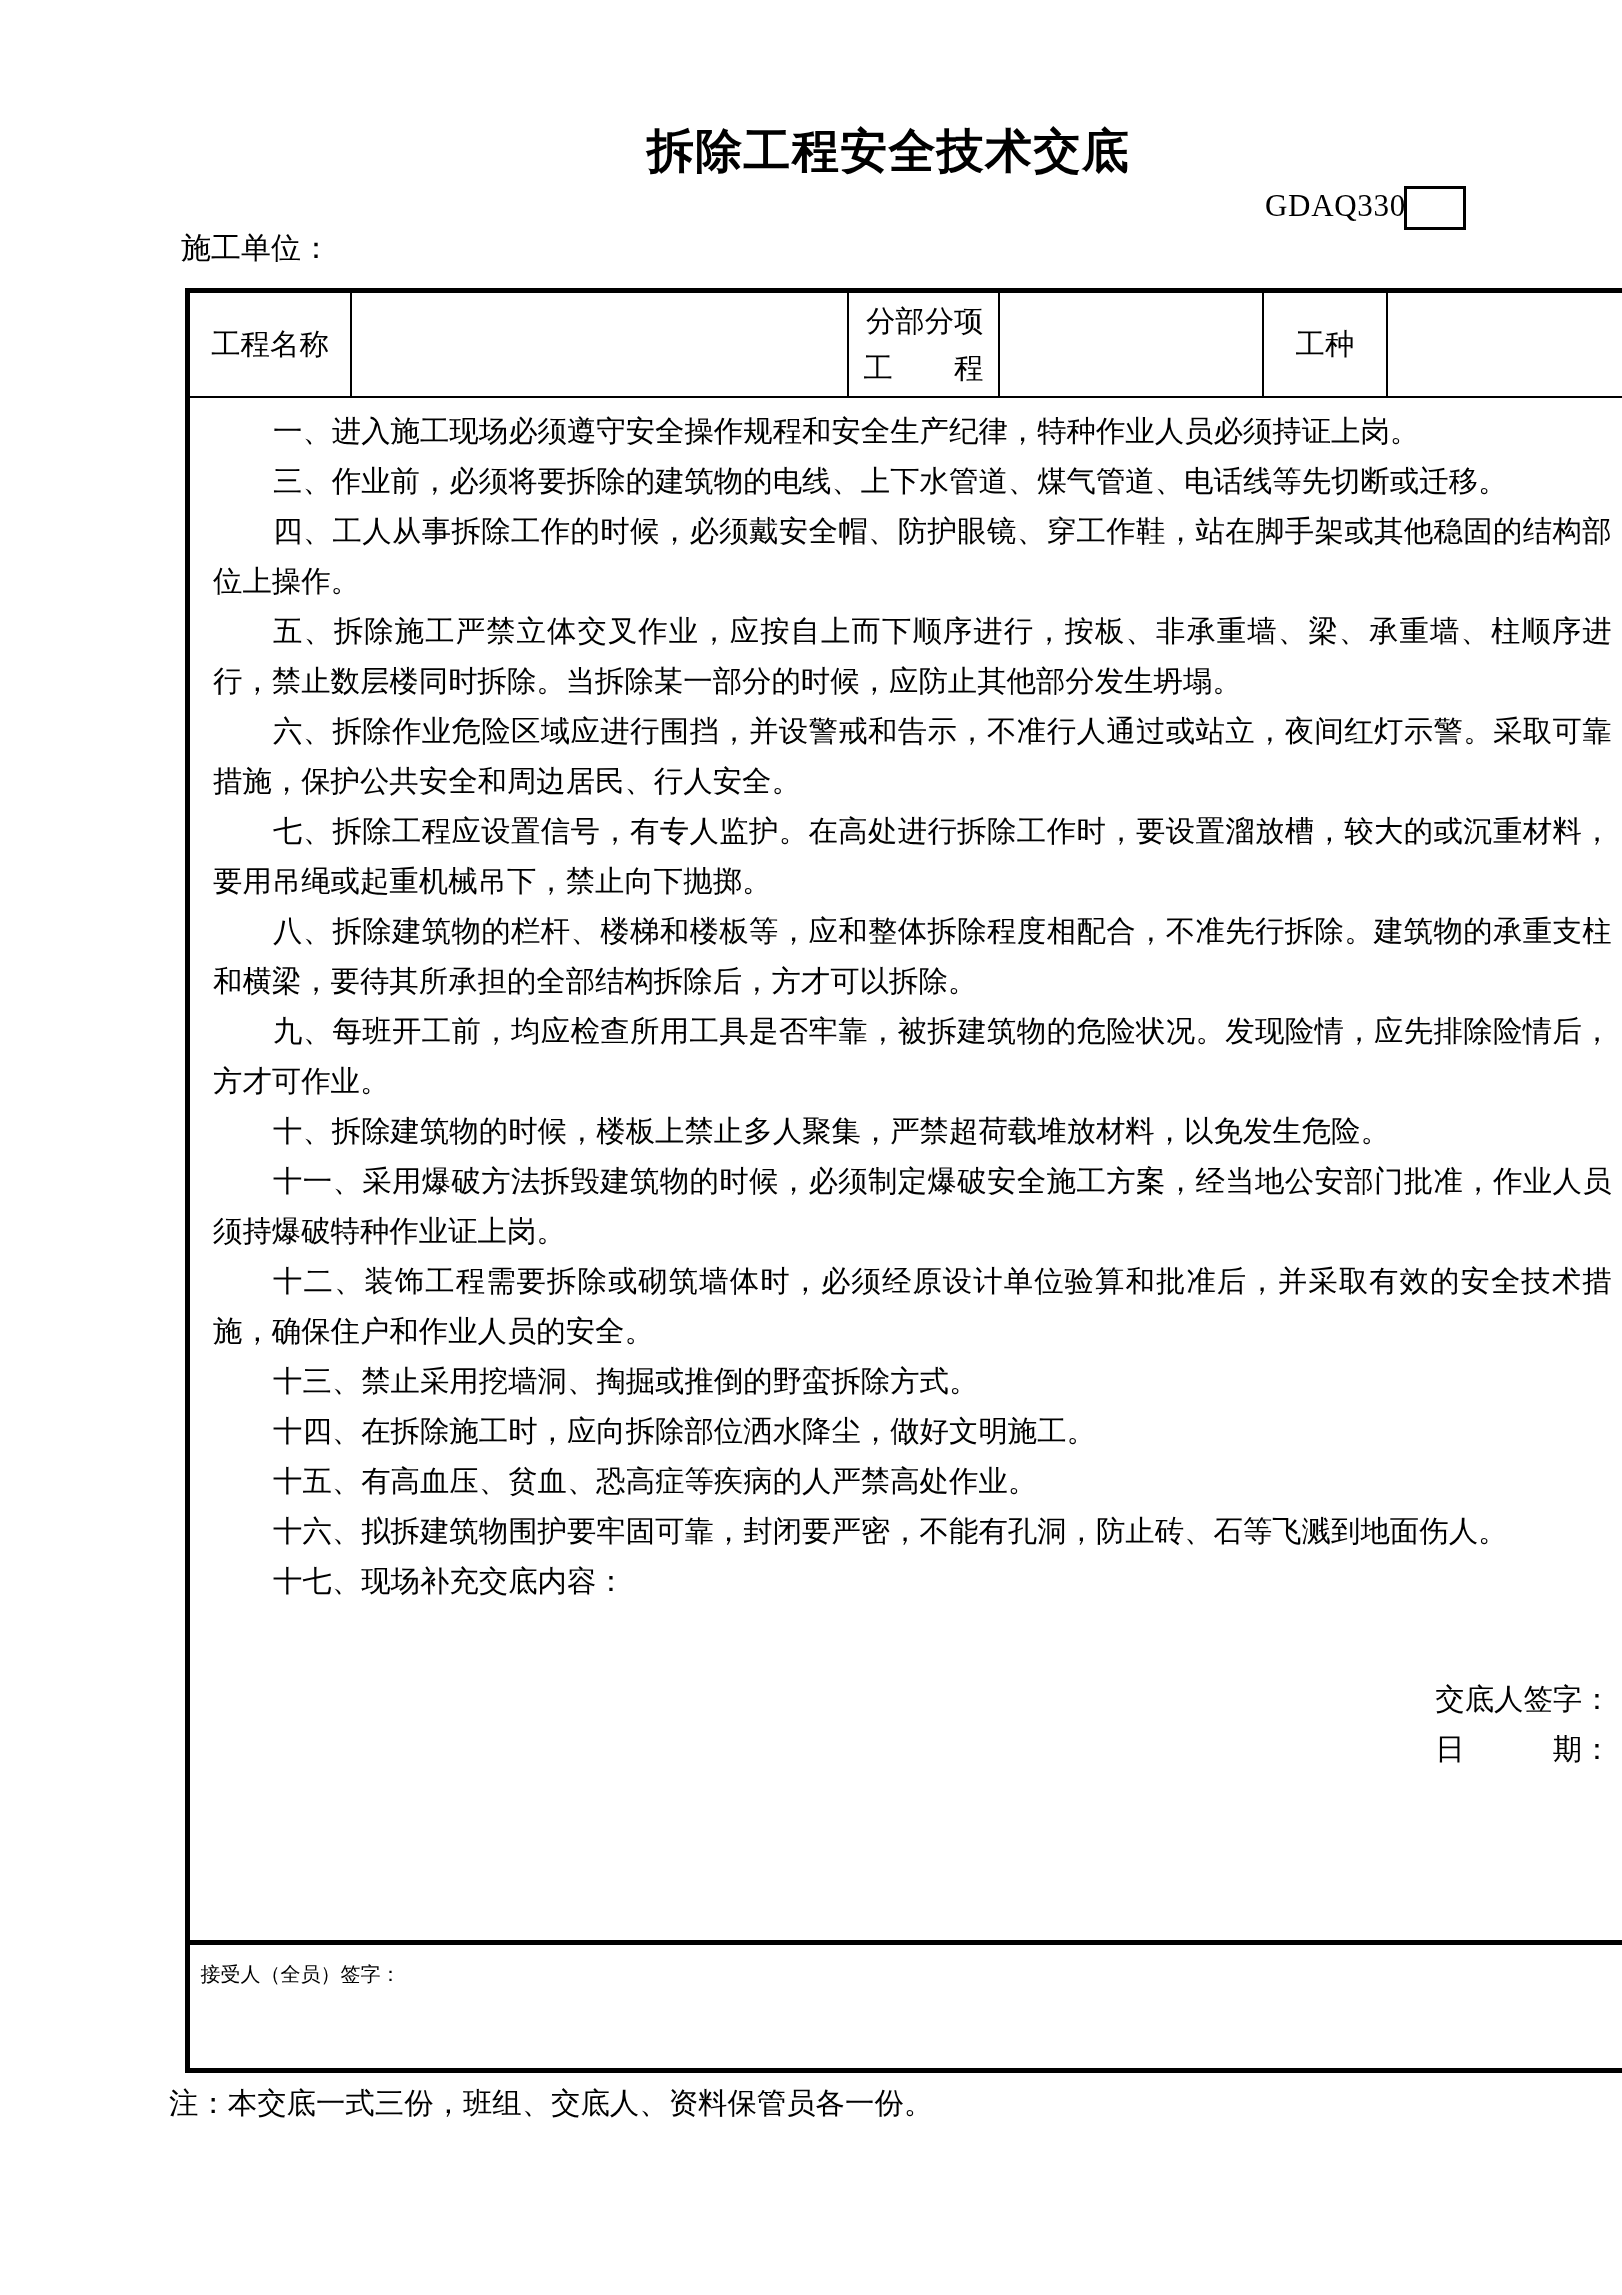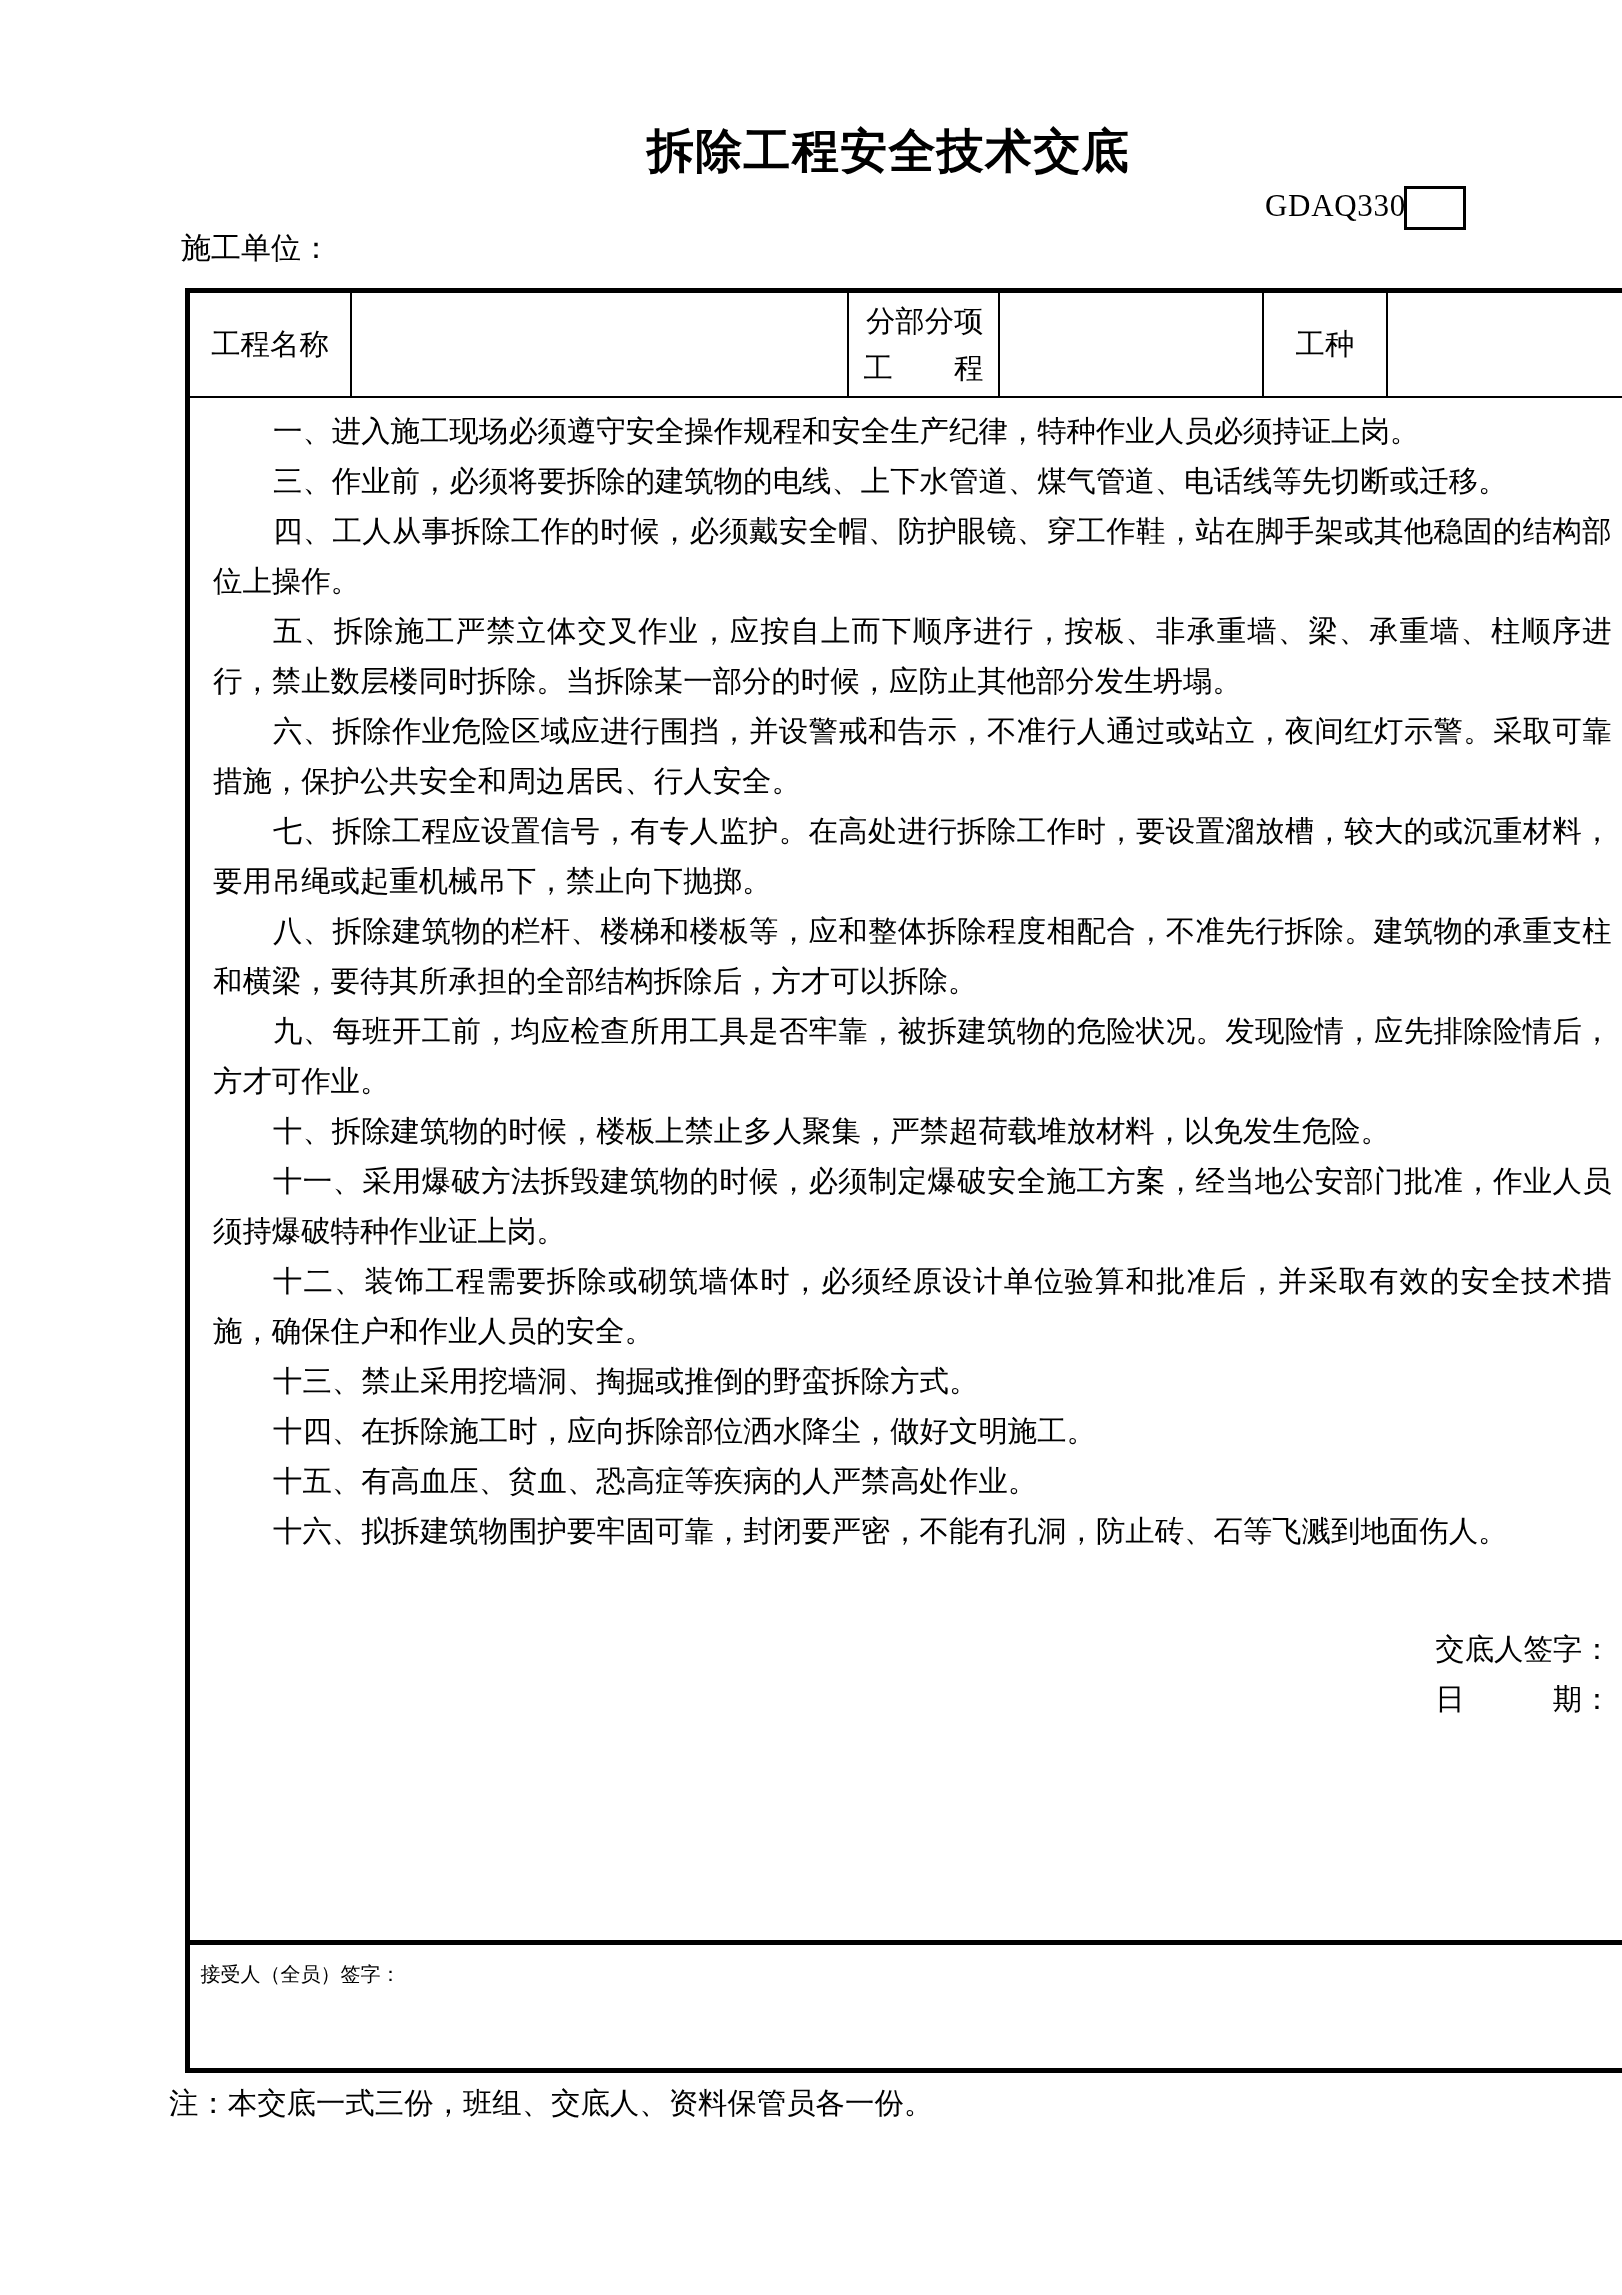--- a/index.html
+++ b/index.html
@@ -108,20 +108,21 @@
         <p>七、拆除工程应设置信号，有专人监护。在高处进行拆除工作时，要设置溜放槽，较大的或沉重材料，要用吊绳或起重机械吊下，禁止向下抛掷。</p>
         <p>八、拆除建筑物的栏杆、楼梯和楼板等，应和整体拆除程度相配合，不准先行拆除。建筑物的承重支柱和横梁，要待其所承担的全部结构拆除后，方才可以拆除。</p>
         <p>九、每班开工前，均应检查所用工具是否牢靠，被拆建筑物的危险状况。发现险情，应先排除险情后，方才可作业。</p>
         <p>十、拆除建筑物的时候，楼板上禁止多人聚集，严禁超荷载堆放材料，以免发生危险。</p>
         <p>十一、采用爆破方法拆毁建筑物的时候，必须制定爆破安全施工方案，经当地公安部门批准，作业人员须持爆破特种作业证上岗。</p>
         <p>十二、装饰工程需要拆除或砌筑墙体时，必须经原设计单位验算和批准后，并采取有效的安全技术措施，确保住户和作业人员的安全。</p>
         <p>十三、禁止采用挖墙洞、掏掘或推倒的野蛮拆除方式。</p>
         <p>十四、在拆除施工时，应向拆除部位洒水降尘，做好文明施工。</p>
         <p>十五、有高血压、贫血、恐高症等疾病的人严禁高处作业。</p>
         <p>十六、拟拆建筑物围护要牢固可靠，封闭要严密，不能有孔洞，防止砖、石等飞溅到地面伤人。</p>
+        <p>十七、现场补充交底内容：</p>
       </div>
 
       <div class="supp-space"></div>
 
       <div class="sign-block">
         <div class="pre"><span>交底人签字：</span></div>
         <div class="pre"><span>日            期：</span></div>
       </div>
     </div>
 

